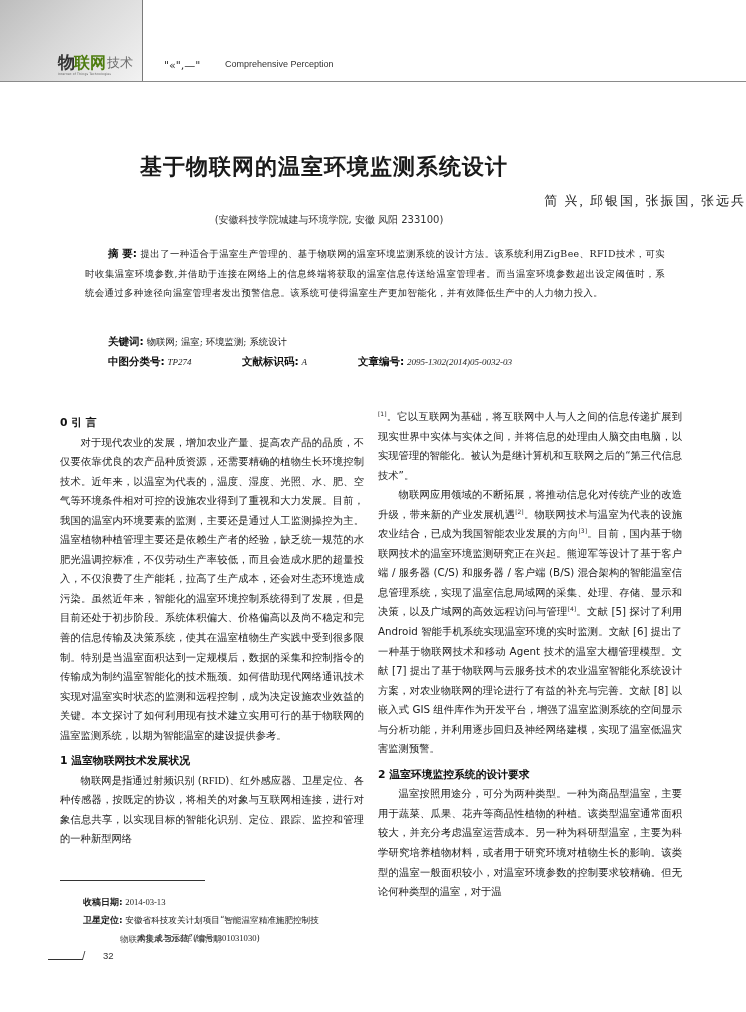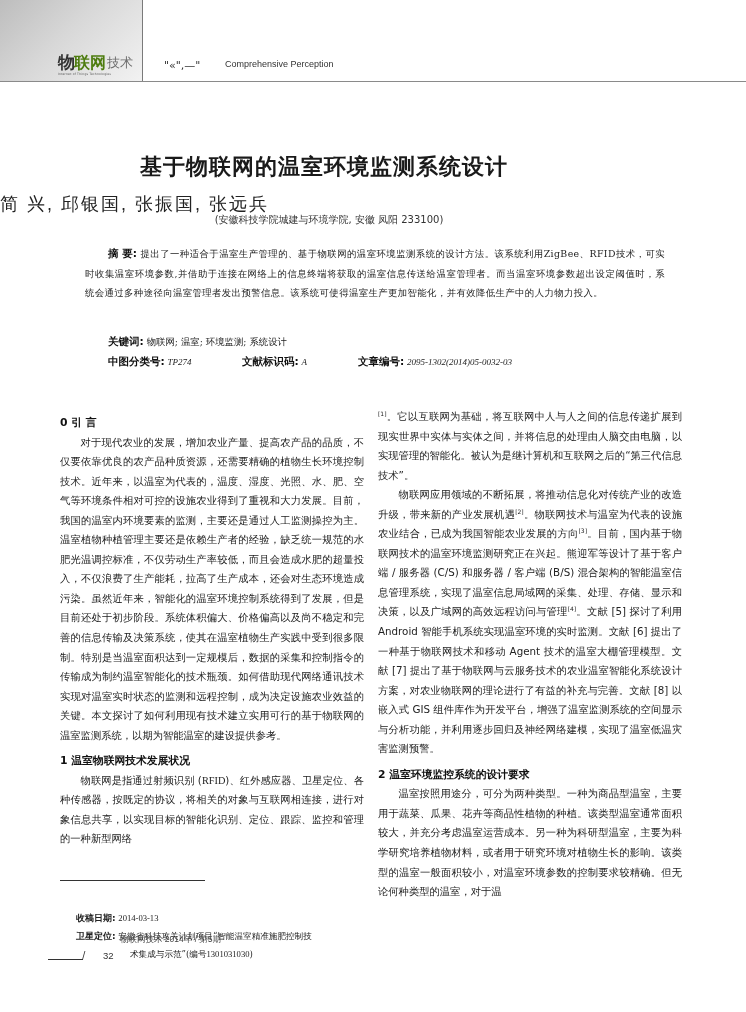--- a/index.html
+++ b/index.html
@@ -22,22 +22,22 @@
   .logo-side { font-size: 13px; color: #6d6d6d; line-height: 17px; margin-left: 1px; }
   .logo-sub { position: absolute; left: 0; top: 18px; font-size: 3px; color: #555; white-space: nowrap; letter-spacing: 0.2px; }
   .column-mark { position: absolute; left: 164px; top: 59px; font-size: 11px; color: #333; }
   .column-name { position: absolute; left: 225px; top: 59px; font-family: "Liberation Sans", sans-serif; font-size: 9px; color: #333; }
 
   .title {
     position: absolute; left: 0; top: 152px; width: 648px; text-align: center;
     font-family: "DejaVu Serif", serif; font-size: 22px; font-weight: bold; color: #1a1a1a; letter-spacing: 1px;
   }
   .authors {
-    position: absolute; left: 0; top: 192px; width: 746px; text-align: left;
-    font-family: Liberation Sans, sans-serif; font-size: 18px; color: #222; letter-spacing: 2px;
+    position: absolute; left: 0; top: 192px; width: 746px; text-align: right;
+    font-family: Liberation Serif, serif; font-size: 13px; color: #222; letter-spacing: 2px;
   }
   .affil {
     position: absolute; left: 0; top: 213px; width: 658px; text-align: center;
     font-size: 10px; color: #333;
   }
 
   .abstract {
     position: absolute; left: 85px; top: 244px; width: 580px;
     font-family: "DejaVu Serif", serif; font-size: 9.4px; line-height: 19.7px; color: #222;
     text-indent: 23px; text-align: justify; letter-spacing: 0.4px;
@@ -52,21 +52,21 @@
 
   .col { position: absolute; top: 407px; width: 304px; font-size: 10.3px; line-height: 19.55px; color: #222; text-align: justify; }
   .col.left { left: 60px; }
   .col.right { left: 378px; }
   .col p { text-indent: 2em; }
   .col h2 { font-size: 10.8px; font-weight: bold; color: #111; line-height: 19.55px; margin-top: 6px; }
   .col sup { font-size: 6px; vertical-align: 4px; line-height: 0; }
   .col .lat { font-family: "Liberation Serif", serif; }
 
   .foot-rule { position: absolute; left: 60px; top: 880px; width: 145px; height: 1px; background: #333; }
-  .footnote { position: absolute; left: 76px; top: 893px; font-family: "DejaVu Serif", serif; font-size: 8.6px; line-height: 18px; color: #222; margin-top: 16px; }
+  .footnote { position: absolute; left: 83px; top: 893px; font-family: "DejaVu Serif", serif; font-size: 8.6px; line-height: 18px; color: #222; }
   .footnote b { font-family: "DejaVu Sans", sans-serif; font-weight: bold; font-size: 9px; }
   .footnote .ind { padding-left: 54px; display: block; }
   .footnote .lat { font-family: "Liberation Serif", serif; }
 
   .page-rule { position: absolute; left: 48px; top: 959px; width: 35px; height: 1px; background: #333; }
   .page-slash { position: absolute; left: 82px; top: 950px; font-size: 10px; color: #333; }
   .page-num { position: absolute; left: 103px; top: 950px; font-family: "Liberation Sans", sans-serif; font-size: 9.5px; color: #333; }
   .page-journal { position: absolute; left: 120px; top: 934px; font-family: "Liberation Sans", sans-serif; font-size: 8.5px; color: #444; }
 </style>
 </head>

